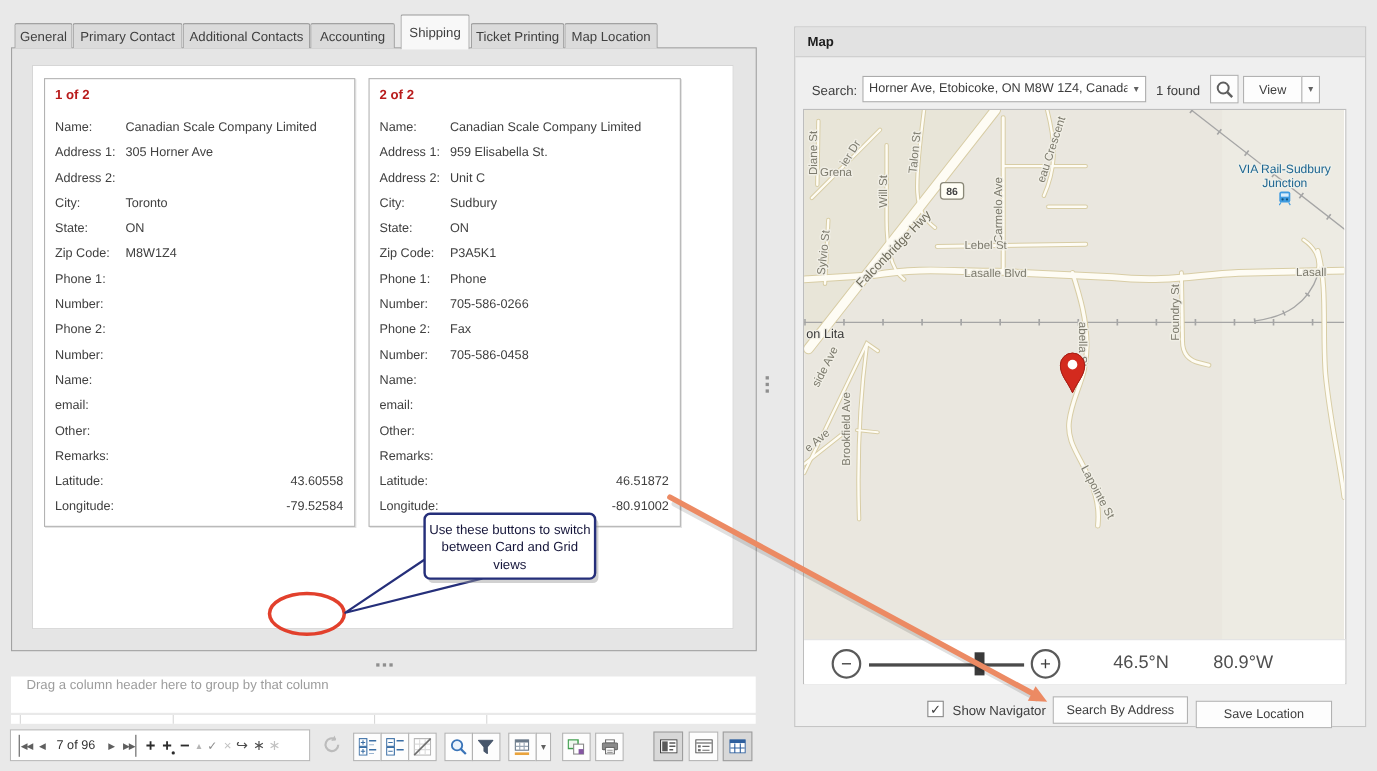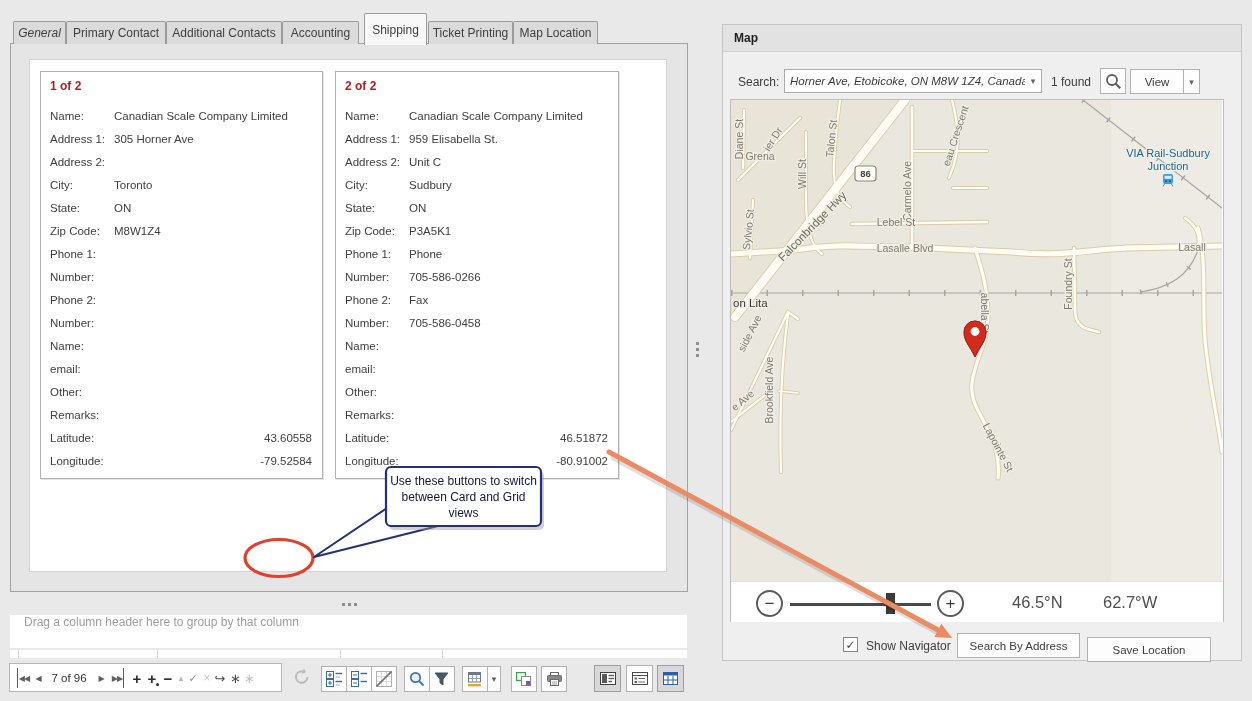--- a/index.html
+++ b/index.html
@@ -68,21 +68,21 @@
   .mlabel.hwy{font-size:11.5px;fill:#6d6a5a;}
   .mlabel.blue{fill:#1d6591;font-size:11px;stroke:#eef0ea;}
   .callout-text{position:absolute;left:388px;top:473px;width:151px;text-align:center;font-size:12px;line-height:16px;color:#15153a;z-index:51;}
   #ann{position:absolute;left:0;top:0;z-index:50;pointer-events:none;}
 </style>
 </head>
 <body>
 
 <div id="app">
 
-  <div class="tab" style="left:13px;width:51px;font-style:italic;">
+  <div class="tab" style="left:13px;width:51px;">
       <span>General</span>
     </div>
   <div class="tab" style="left:66px;width:98px;">
       <span>Primary Contact</span>
     </div>
   <div class="tab" style="left:166px;width:114px;">
       <span>Additional Contacts</span>
     </div>
   <div class="tab" style="left:282px;width:75px;">
       <span>Accounting</span>
@@ -447,21 +447,21 @@
         <line x1="1" y1="8" x2="14" y2="8" stroke="#2e5f9e"></line>
       </svg>
   </div>
 
   <div class="mpanel">
     <div class="mhead">
         <span>Map</span>
       </div>
   </div>
   <span class="abs" style="left:738px;top:75px;">Search:</span>
-  <div class="combo" style="left:784px;top:69px;width:258px;height:24px;font-style:italic;">
+  <div class="combo" style="left:784px;top:69px;width:258px;height:24px;">
     <span class="cv">Horner Ave, Etobicoke, ON M8W 1Z4, Canada</span>
     <span class="darr">▾</span>
   </div>
   <span class="abs" style="left:1051px;top:75px;">1 found</span>
   <div class="btn" style="left:1100px;top:68px;width:26px;height:26px;">
     <svg width="17" height="17">
         <circle cx="7" cy="7" r="5" fill="#fff" stroke="#5f5f5f" stroke-width="1.8"></circle>
         <line x1="10.7" y1="10.7" x2="15.2" y2="15.2" stroke="#5f5f5f" stroke-width="2.2"></line>
       </svg>
   </div>
@@ -579,21 +579,21 @@
     <div class="zstrip">
       <div class="zcirc" style="left:25px;top:8px;">
           <span>−</span>
         </div>
       <div class="ztrack"></div>
       <div class="zthumb"></div>
       <div class="zcirc" style="left:206px;top:8px;">
           <span>+</span>
         </div>
       <span class="coord" style="left:281px;">46.5°N</span>
-      <span class="coord" style="left:372px;">62.7°W</span>
+      <span class="coord" style="left:372px;">80.9°W</span>
     </div>
   </div>
 
   <div class="chkbox" style="left:843px;top:637px;">
       <span>✓</span>
     </div>
   <span class="abs" style="left:866px;top:639px;">Show Navigator</span>
   <div class="btn" style="left:957px;top:633px;width:123px;height:25px;font-size:11.5px;">
       <span>Search By Address</span>
     </div>

